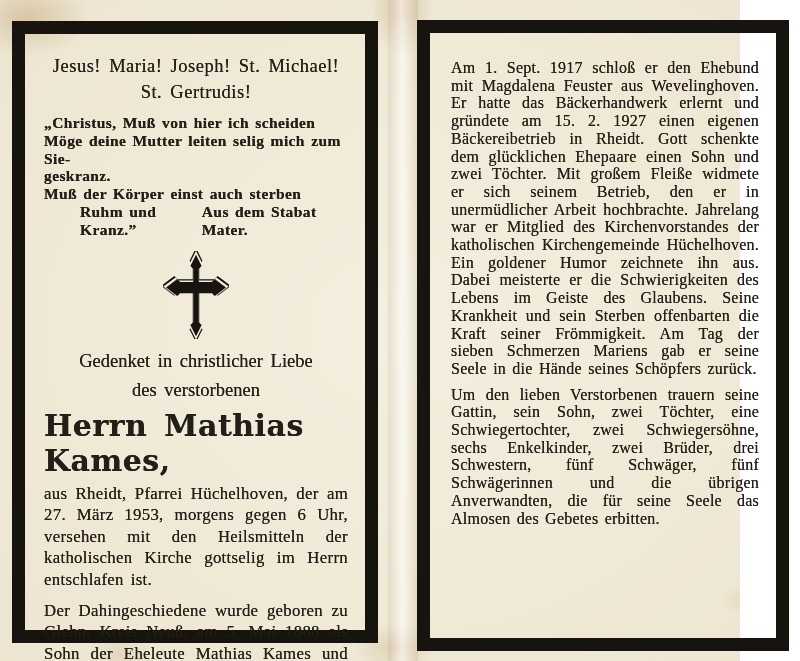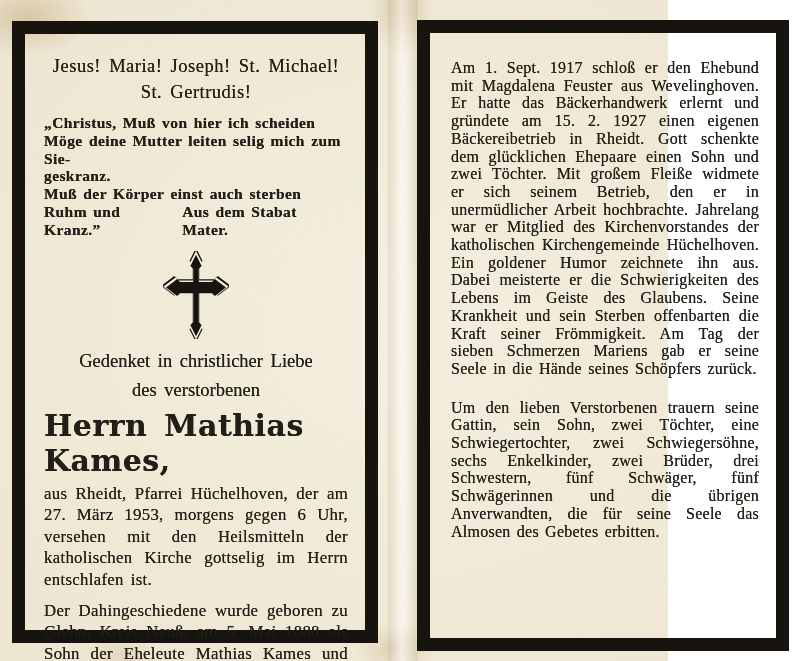--- a/index.html
+++ b/index.html
@@ -3,21 +3,21 @@
 <meta charset="utf-8">
 <style>
   * { margin: 0; padding: 0; box-sizing: border-box; }
   html, body { width: 800px; height: 661px; overflow: hidden; }
   body {
     font-family: "Liberation Serif", "DejaVu Serif", serif;
     color: #221e18;
   }
   .paper {
     position: relative;
-    width: 668px; height: 661px;
+    width: 740px; height: 661px;
     background-color: #f0e9d8;
     background-image:
       radial-gradient(ellipse 90px 55px at 28px 18px, rgba(166,124,66,0.30), transparent 70%),
       radial-gradient(ellipse 45px 70px at 402px 8px,  rgba(170,128,70,0.32), transparent 70%),
       radial-gradient(ellipse 60px 35px at 396px 648px, rgba(166,124,66,0.22), transparent 70%),
       radial-gradient(ellipse 35px 90px at 797px 120px, rgba(160,118,62,0.16), transparent 70%),
       radial-gradient(ellipse 50px 30px at 120px 655px, rgba(160,118,62,0.14), transparent 70%),
       radial-gradient(ellipse 30px 22px at 742px 600px, rgba(170,128,70,0.12), transparent 70%),
       radial-gradient(ellipse 700px 600px at 400px 330px, #f3eede 0%, #ece3cd 100%);
     text-shadow: 0 0 0.6px rgba(32,26,18,0.85);
@@ -32,38 +32,38 @@
   .card {
     position: absolute;
     border: 13px solid #17130e;
     background: transparent;
   }
   .card-left  { left: 12px;  top: 21px; width: 366px; height: 622px; padding: 19px 17px 0 19px; }
   .card-right { left: 417px; top: 20px; width: 372px; height: 631px; padding: 26px 17px 0 21px; }
 
   .invocation { text-align: center; font-size: 18.5px; line-height: 26px; letter-spacing: 0.5px; word-spacing: 3px; }
   .quote { margin-top: 9px; font-size: 15.5px; line-height: 17.8px; font-weight: bold; letter-spacing: 0.4px; word-spacing: 2px; }
-  .quote-last { display: flex; justify-content: space-between; }
+  .quote-last { display: flex; justify-content: space-between; margin-left: 36px; }
   .cross-wrap { text-align: center; margin: 12px 0 4px 0; }
   .memorial-intro { text-align: center; font-size: 18.5px; line-height: 29px; word-spacing: 3px; }
   .name {
     text-align: left; font-size: 30px; font-weight: bold;
     letter-spacing: 0.5px; word-spacing: 6px; margin: 3px 0 5px 0;
     font-family: "DejaVu Serif", "Liberation Serif", serif;
   }
   .body-left {
     font-size: 16.8px; line-height: 21.6px; text-align: justify;
     letter-spacing: 0.3px; word-spacing: 2.5px;
   }
   .body-left + .body-left { margin-top: 9px; }
   .body-right {
     font-size: 16px; line-height: 17.7px; text-align: justify;
     letter-spacing: 0.25px; word-spacing: 2px;
   }
-  .body-right + .body-right { margin-top: 21px; }
+  .body-right + .body-right { margin-top: 8px; }
 </style>
 </head>
 <body>
 
 <div class="paper">
   <div class="fold"></div>
 
   <div class="card card-left">
     <div class="invocation">
       <div>Jesus! Maria! Joseph! St. Michael!</div>

